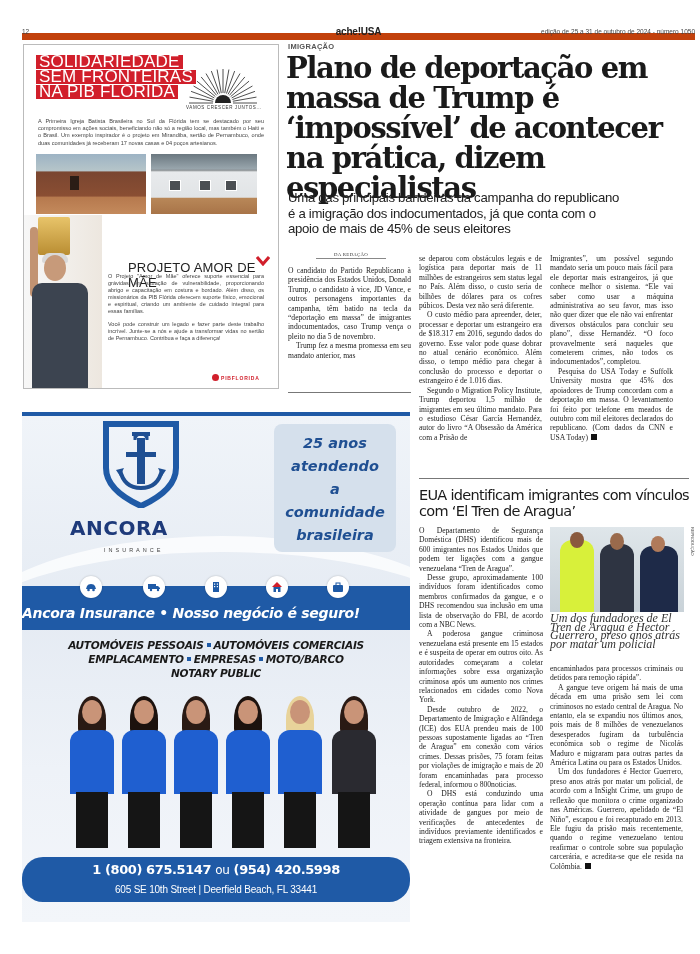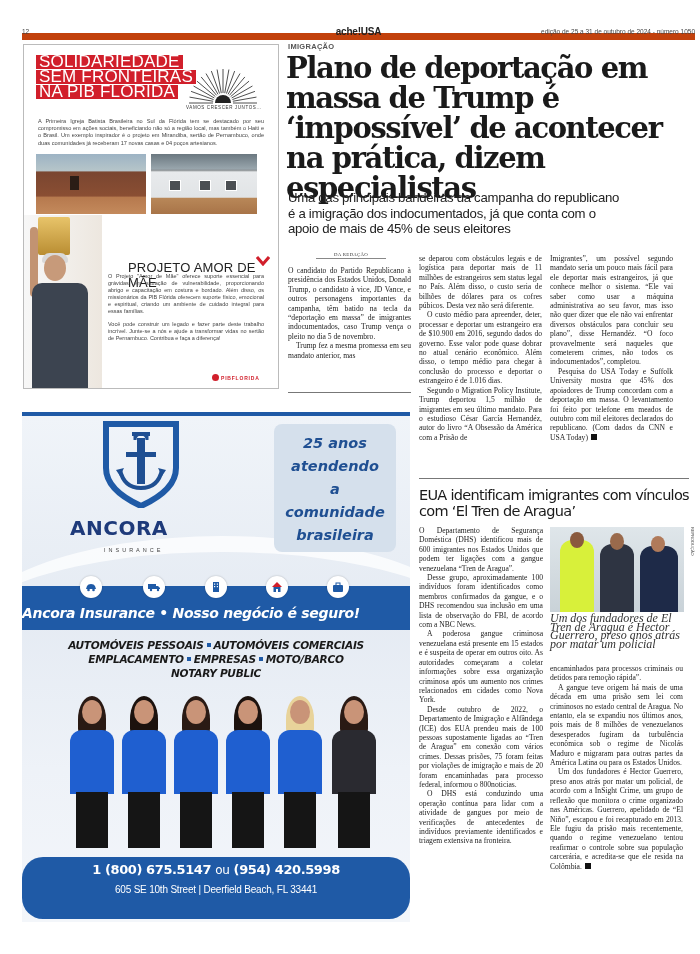--- a/index.html
+++ b/index.html
@@ -64,21 +64,21 @@
   .slogan-band { position: absolute; left: 0; top: 170px; width: 388px; height: 44px; background: #1f5aa6; }
   .slogan { position: absolute; left: 0; top: 189px; width: 426px; text-align: left; font-family: "DejaVu Sans", sans-serif; font-weight: bold; font-style: italic; font-size: 14px; color: #fff; letter-spacing: -0.3px; }
   .services { position: absolute; left: 0; top: 222px; width: 388px; text-align: center; font-family: "DejaVu Sans", sans-serif; font-weight: bold; font-style: italic; font-size: 10.6px; line-height: 14px; color: #1a1a1a; letter-spacing: -0.3px; }
   .services .sq { display: inline-block; width: 4px; height: 4px; background: #1f5aa6; margin: 0 3px; vertical-align: 2px; }
   .team { position: absolute; left: 34px; top: 272px; width: 330px; height: 160px; }
   .person { position: absolute; bottom: 0; }
   .person .ph { position: absolute; border-radius: 50%; background: #c99478; }
   .person .hr { position: absolute; border-radius: 50% 50% 30% 30%; }
   .person .bd { position: absolute; border-radius: 12px 12px 0 0; }
   .person .lg { position: absolute; background: #151515; }
-  .contact-band { position: absolute; left: 0; top: 441px; width: 388px; height: 62px; background: #1f5aa6; text-align: center; color: #fff; border-radius: 21px; }
+  .contact-band { position: absolute; left: 0; top: 441px; width: 388px; height: 45px; background: #1f5aa6; text-align: center; color: #fff; border-radius: 21px; }
   .phone-line { position: absolute; left: 0; right: 0; top: 5px; font-family: "DejaVu Sans", sans-serif; font-weight: bold; font-size: 13px; letter-spacing: -0.4px; }
   .phone-line .ou { font-weight: normal; font-size: 12px; }
   .address-line { position: absolute; left: 0; right: 0; top: 27px; font-family: "Liberation Sans", sans-serif; font-size: 10px; letter-spacing: -0.2px; }
   .headline2 { position: absolute; left: 419px; top: 487px; width: 276px; font-family: "DejaVu Sans", sans-serif; font-weight: normal; font-size: 14.5px; line-height: 16px; color: #1a1a1a; letter-spacing: -0.7px; }
   .col2b { left: 419px; top: 526px; width: 124px; }
   .col3b { left: 550px; top: 664px; width: 133px; }
   .photo2 { position: absolute; left: 550px; top: 527px; width: 134px; height: 85px; background: linear-gradient(#dfe6ea, #c9d2d8); overflow: hidden; }
   .photo-credit { position: absolute; left: 687px; top: 527px; width: 8px; height: 40px; font-family: "Liberation Sans", sans-serif; font-size: 4px; color: #555; writing-mode: vertical-rl; }
   .caption2 { position: absolute; left: 550px; top: 614px; width: 134px; font-family: "Liberation Serif", serif; font-style: italic; font-size: 12px; line-height: 8.5px; color: #333; }
   .fig { position: absolute; bottom: 0; }
@@ -159,21 +159,21 @@
 <div class="byline">DA REDAÇÃO</div>
 
 <div class="col col1">
   <p class="first">O candidato do Partido Republicano à presidência dos Estados Unidos, Donald Trump, o candidato à vice, JD Vance, e outros personagens importantes da campanha, têm batido na tecla da “deportação em massa” de imigrantes indocumentados, caso Trump vença o pleito no dia 5 de novembro.</p>
   <p>Trump fez a mesma promessa em seu mandato anterior, mas</p>
 </div>
 <div class="col-rule" style="left:288px; top:392px; width:123px;"></div>
 
 <div class="col col2">
   <p class="first">se deparou com obstáculos legais e de logística para deportar mais de 11 milhões de estrangeiros sem status legal no País. Além disso, o custo seria de bilhões de dólares para os cofres púbicos. Desta vez não será diferente.</p>
-  <p>O custo médio para apreender, deter, processar e deportar um estrangeiro era de $10.900 em 2016, segundo dados do governo. Esse valor pode quase dobrar no atual cenário econômico. Além disso, o tempo médio para chegar à conclusão do processo e deportar o estrangeiro é de 1.016 dias.</p>
+  <p>O custo médio para apreender, deter, processar e deportar um estrangeiro era de $18.317 em 2016, segundo dados do governo. Esse valor pode quase dobrar no atual cenário econômico. Além disso, o tempo médio para chegar à conclusão do processo e deportar o estrangeiro é de 1.016 dias.</p>
   <p>Segundo o Migration Policy Institute, Trump deportou 1,5 milhão de imigrantes em seu último mandato. Para o estudioso César García Hernandéz, autor do livro “A Obsessão da América com a Prisão de</p>
 </div>
 
 <div class="col col3">
   <p class="first">Imigrantes”, um possível segundo mandato seria um pouco mais fácil para ele deportar mais estrangeiros, já que conhece melhor o sistema. “Ele vai saber como usar a máquina administrativa ao seu favor, mas isso não quer dizer que ele não vai enfrentar diversos obstáculos para concluir seu plano”, disse Hernandéz. “O foco provavelmente será naqueles que cometerem crimes, não todos os indocumentados”, completou.</p>
   <p><span>Pesquisa do USA Today e Suffolk University mostra que 45% dos apoiadores de Trump concordam com a deportação em massa. O levantamento foi feito por telefone em meados de outubro com mil eleitores declarados do republicano. (Com dados da CNN e USA Today)</span><span class="end-mark"></span></p>
 </div>
 <div class="col-rule" style="left:419px; top:478px; width:270px;"></div>
 
 <div class="ancora-ad">

